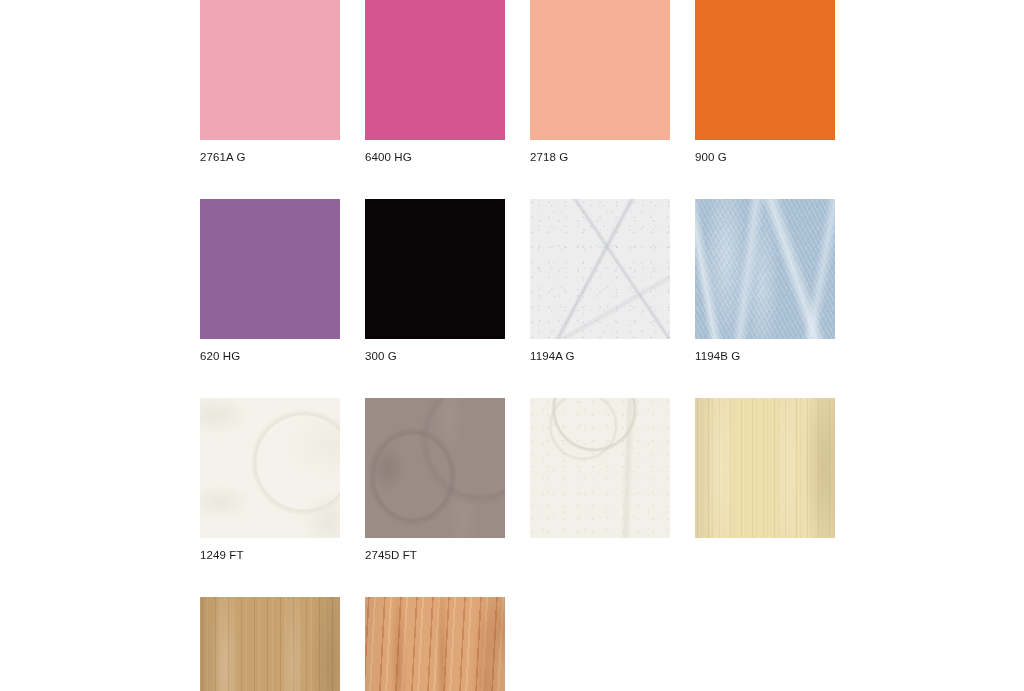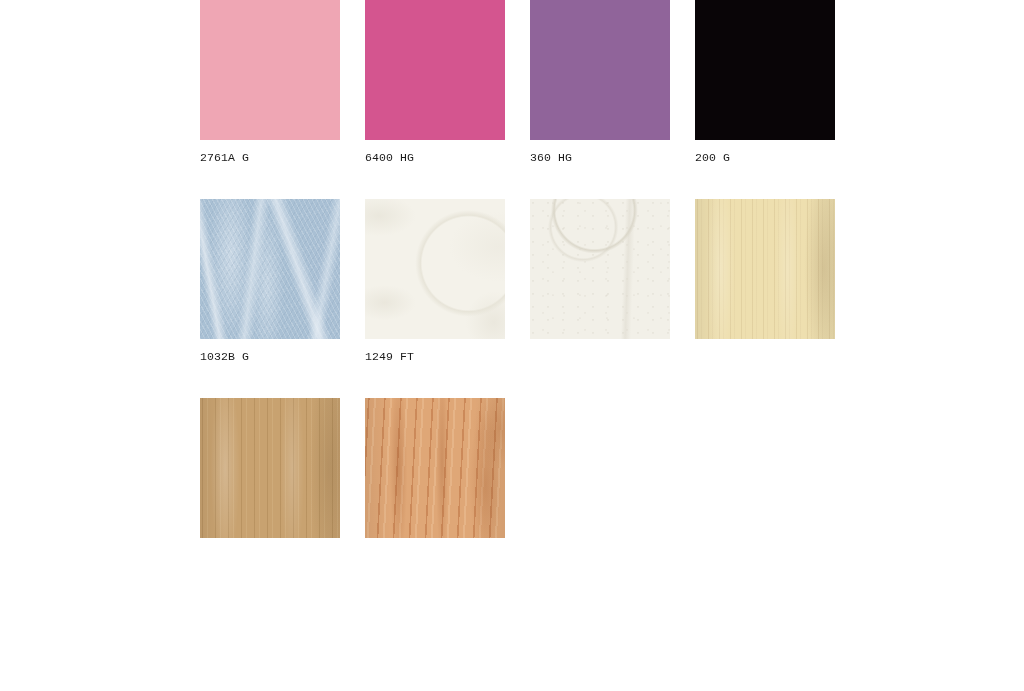--- a/index.html
+++ b/index.html
@@ -38,21 +38,21 @@
     overflow: hidden;
     background-color: #cccccc;
   }
 
   .swatch-label {
     margin-top: 11px;
     font-size: 11.5px;
     line-height: 13px;
     color: #1a1a1a;
     letter-spacing: 0.1px;
-    font-family: Liberation Mono, monospace;
+    font-family: Liberation Sans, sans-serif;
     white-space: nowrap;
   }
 
   
   .tex {
     position: absolute;
     left: 0; top: 0;
     width: 100%; height: 100%;
     pointer-events: none;
   }
@@ -195,40 +195,61 @@
 <div id="swatch-grid">
     <div class="swatch-cell">
       <div class="swatch-chip" style="background-color: rgb(239, 166, 180);"></div>
       <div class="swatch-label">2761A G</div>
     </div>
     <div class="swatch-cell">
       <div class="swatch-chip" style="background-color: rgb(212, 85, 143);"></div>
       <div class="swatch-label">6400 HG</div>
     </div>
     <div class="swatch-cell">
+      <div class="swatch-chip" style="background-color: rgb(246, 176, 150);"></div>
+      <div class="swatch-label">2718 G</div>
+    </div>
+    <div class="swatch-cell">
+      <div class="swatch-chip" style="background-color: rgb(232, 111, 34);"></div>
+      <div class="swatch-label">900 G</div>
+    </div>
+    <div class="swatch-cell">
       <div class="swatch-chip" style="background-color: rgb(144, 100, 154);"></div>
-      <div class="swatch-label">360 HG</div>
+      <div class="swatch-label">620 HG</div>
     </div>
     <div class="swatch-cell">
       <div class="swatch-chip" style="background-color: rgb(9, 5, 7);"></div>
-      <div class="swatch-label">200 G</div>
+      <div class="swatch-label">300 G</div>
+    </div>
+    <div class="swatch-cell">
+      <div class="swatch-chip" style="background-color: rgb(237, 237, 238);">
+        <div class="tex tex-speckle-light"></div>
+        <div class="tex tex-crease-a"></div>
+      </div>
+      <div class="swatch-label">1194A G</div>
     </div>
     <div class="swatch-cell">
       <div class="swatch-chip" style="background-color: rgb(169, 192, 212);">
         <div class="tex tex-vein2"></div>
         <div class="tex tex-hatch"></div>
         <div class="tex tex-vein"></div>
       </div>
-      <div class="swatch-label">1032B G</div>
+      <div class="swatch-label">1194B G</div>
     </div>
     <div class="swatch-cell">
       <div class="swatch-chip" style="background-color: rgb(244, 242, 234);">
         <div class="tex tex-swirl-light"></div>
       </div>
       <div class="swatch-label">1249 FT</div>
+    </div>
+    <div class="swatch-cell">
+      <div class="swatch-chip" style="background-color: rgb(156, 140, 134);">
+        <div class="tex tex-swirl-dark"></div>
+      </div>
+      <div class="swatch-label">2745D FT</div>
     </div>
     <div class="swatch-cell">
       <div class="swatch-chip" style="background-color: rgb(242, 240, 232);">
         <div class="tex tex-speckle-cream"></div>
         <div class="tex tex-circle-faint"></div>
       </div>
     </div>
     <div class="swatch-cell">
       <div class="swatch-chip" style="background-color: rgb(238, 223, 175);">
         <div class="tex tex-grain-fine"></div>

